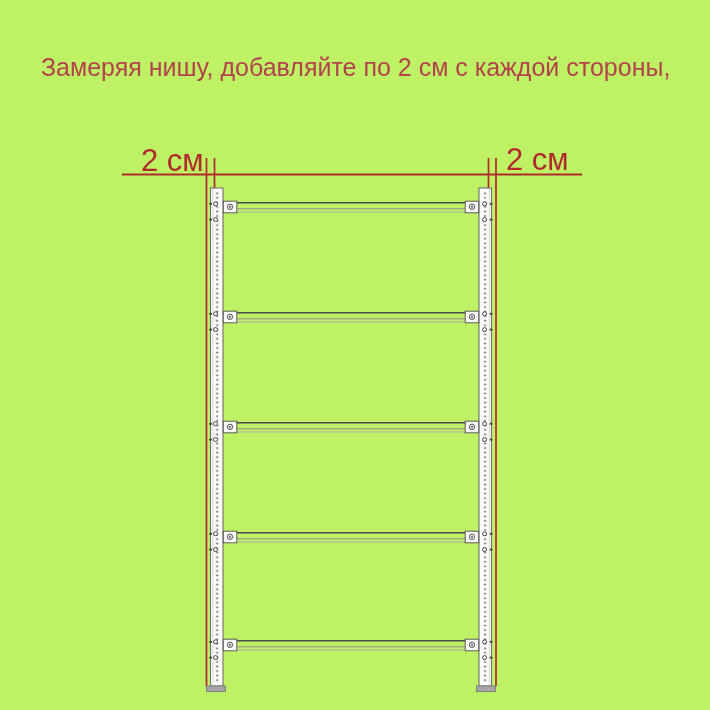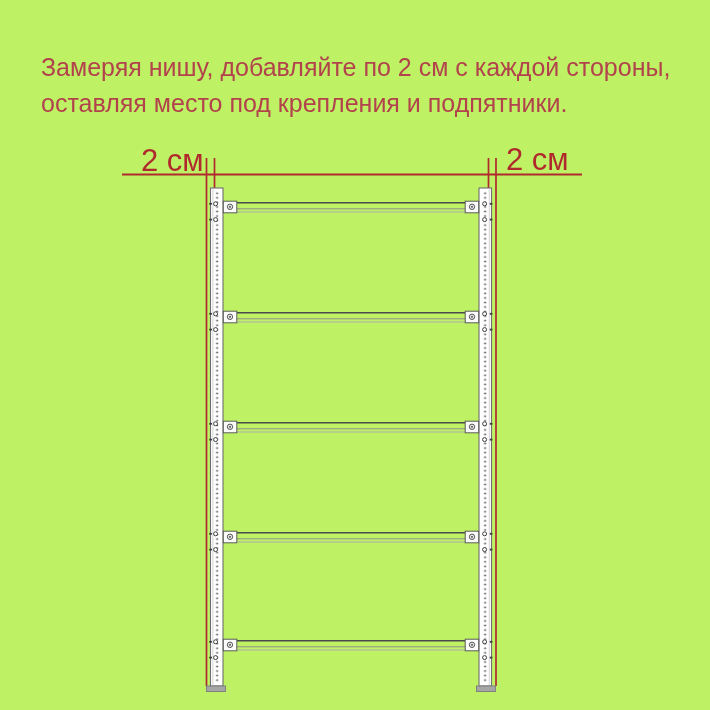--- a/index.html
+++ b/index.html
@@ -34,21 +34,20 @@
   .dim-right { left: 506px; top: 147px; }
   svg.rack { position: absolute; left: 0; top: 0; }
 </style>
 </head>
 <body>
 
 <div class="canvas" style="--accent: #b02a2d; --heading: #b2424b;">
 
   <div class="title">
     <div>Замеряя нишу, добавляйте по 2 см с каждой стороны,</div>
-    <div>оставляя место под крепления и подпятники.</div>
   </div>
 
   <div class="dim-label dim-left">2 см</div>
 
   <div class="dim-label dim-right">2 см</div>
 
   <svg class="rack" width="710" height="710" viewBox="0 0 710 710">
     <defs>
       <pattern id="holesL" x="214.6" y="191" width="5" height="4.55" patternUnits="userSpaceOnUse">
         <circle cx="2.5" cy="2.27" r="0.95" fill="#3f3f3f"></circle>

